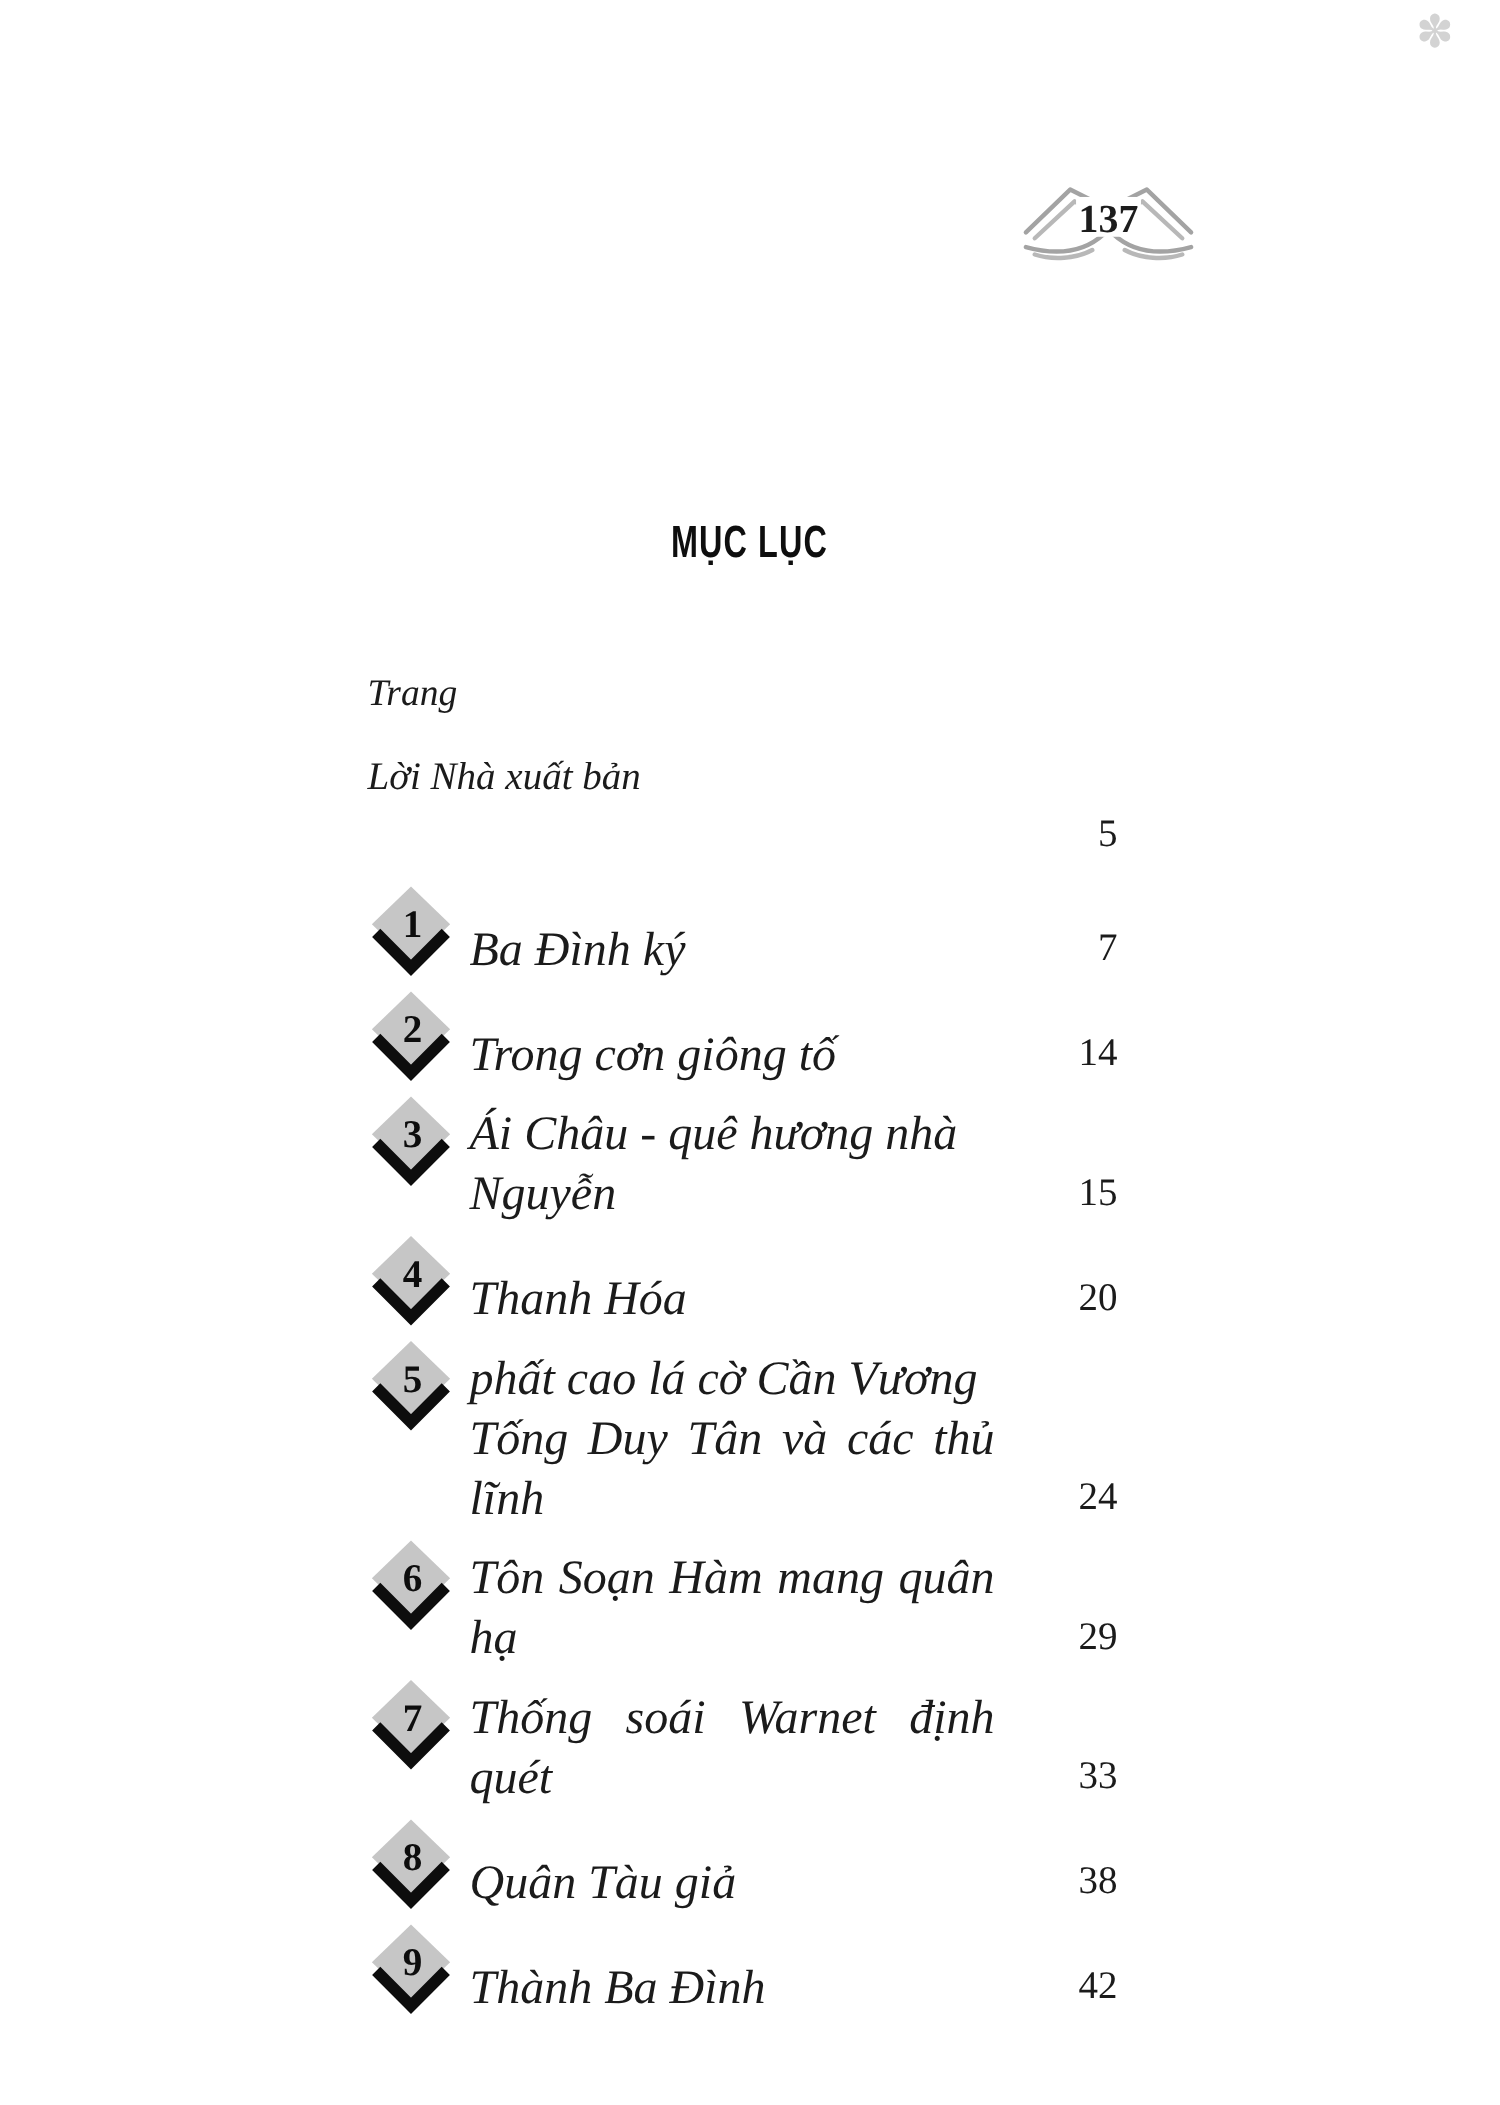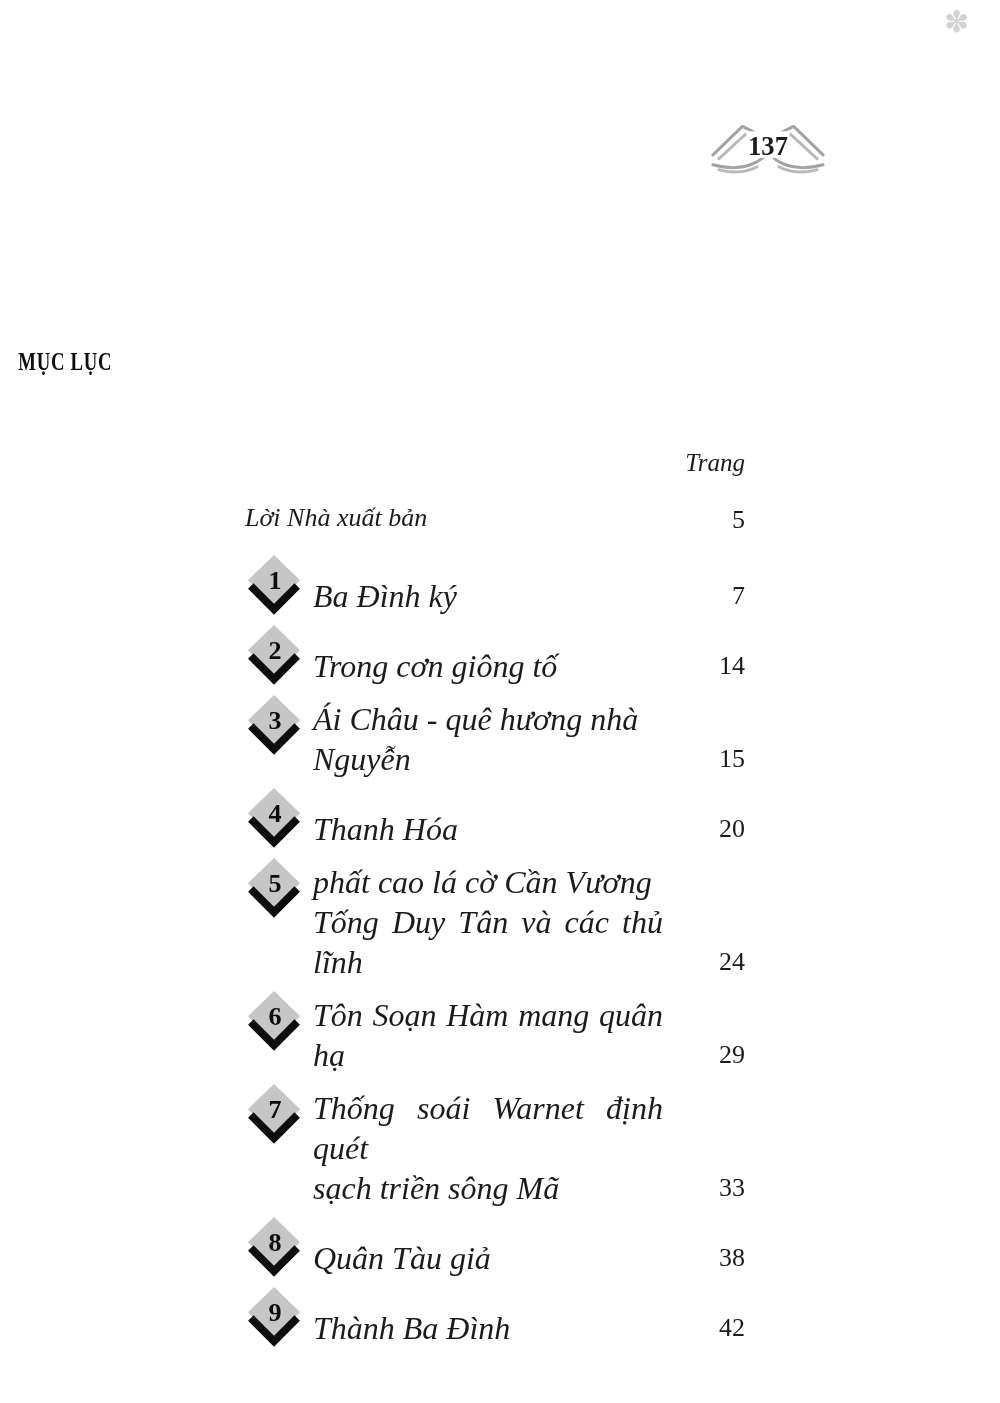--- a/index.html
+++ b/index.html
@@ -10,40 +10,40 @@
     font-family:"Liberation Serif","DejaVu Serif",serif;
     color:#1b1b1b;
     overflow:hidden;
   }
   .ornament{
     position:absolute;left:944px;top:4px;
     font-size:30px;color:#d3d3d3;
     font-family:"DejaVu Sans","Liberation Sans",sans-serif;
     user-select:none;
   }
-  .badge{position:absolute;left:709px;top:118px;width:118px;height:62px;}
+  .badge{position:absolute;left:680px;top:118px;width:118px;height:62px;}
   .badge svg{display:block;}
   .badge-num{
     font-family:"Liberation Serif","DejaVu Serif",serif;
     font-weight:bold;font-size:27px;fill:#1c1c1c;
   }
   .page-title{
     position:absolute;top:344px;left:0;width:100%;
-    margin:0;text-align:left;
-    font-family:Liberation Serif, serif;
-    font-size:26px;font-weight:bold;color:#0e0e0e;
+    margin:0;text-align:center;
+    font-family:Liberation Sans, sans-serif;
+    font-size:30px;font-weight:bold;color:#0e0e0e;
     line-height:36px;
   }
   .page-title span{display:inline-block;transform:scaleX(0.72);letter-spacing:1px;}
   .toc{position:absolute;left:245px;top:448px;width:500px;}
   .col-header{
-    text-align:right;font-style:italic;
+    text-align:left;font-style:italic;
     font-size:25px;line-height:30px;margin-bottom:22px;
   }
-  .preface{display:flex;font-size:26px;line-height:36px;margin-bottom:14px;}
+  .preface{display:flex;font-size:26px;line-height:36px;margin-bottom:14px;flex-direction:column;}
   .preface-label{font-style:italic;flex:1;}
   .row{display:flex;margin-bottom:8px;min-height:62px;}
   .marker{flex:0 0 58px;width:58px;height:62px;margin-right:10px;}
   .marker .mnum{
     font-family:"Liberation Serif","DejaVu Serif",serif;
     font-weight:bold;font-size:27px;fill:#0d0d0d;
   }
   .row-body{flex:1;display:flex;align-items:flex-end;padding-top:5px;}
   .titles{width:350px;font-size:32px;line-height:40px;font-style:italic;}
   .line:empty{display:none;}
@@ -177,21 +177,20 @@
 
     <div class="row">
       <svg class="marker" viewBox="0 0 60 64">
         <polygon points="30,1 57,27 30,53 3,27" fill="#c6c6c6"></polygon>
         <path d="M6,33 L30,57 L54,33" stroke="#0d0d0d" stroke-width="8" fill="none"></path>
         <text class="mnum" x="31" y="36" text-anchor="middle">7</text>
       </svg>
       <div class="row-body">
         <div class="titles">
           <div class="line j">Thống soái Warnet định quét</div>
-          <div class="line">sạch triền sông Mã</div>
         </div>
         <div class="page-num">33</div>
       </div>
     </div>
 
     <div class="row">
       <svg class="marker" viewBox="0 0 60 64">
         <polygon points="30,1 57,27 30,53 3,27" fill="#c6c6c6"></polygon>
         <path d="M6,33 L30,57 L54,33" stroke="#0d0d0d" stroke-width="8" fill="none"></path>
         <text class="mnum" x="31" y="36" text-anchor="middle">8</text>

